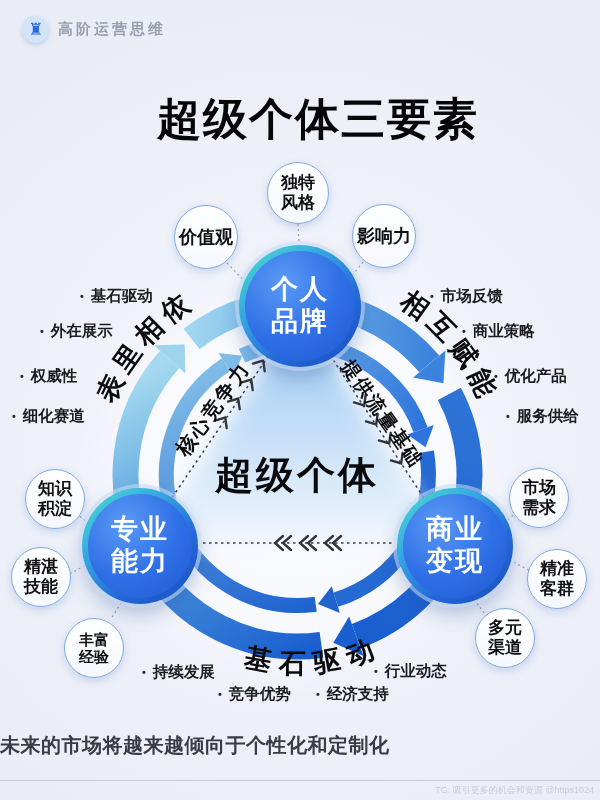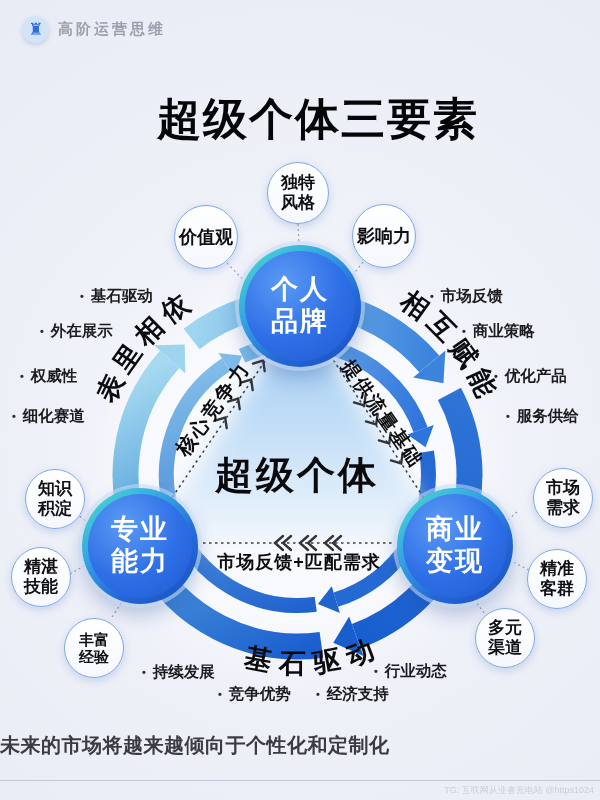--- a/index.html
+++ b/index.html
@@ -164,21 +164,20 @@
     <text font-size="27" font-weight="900" fill="#0b0b0e" letter-spacing="6" text-anchor="middle">
       <textPath href="#arcTR" startOffset="50%">相互赋能</textPath>
     </text>
     <text font-size="27" font-weight="900" fill="#0b0b0e" letter-spacing="9" text-anchor="middle">
       <textPath href="#arcB" startOffset="50%">基石驱动</textPath>
     </text>
   </svg>
 
   <div class="edge-label" style="left:213px;top:409px;transform:translate(-50%,-50%) rotate(-54deg);font-size:20px;letter-spacing:2px;">核心竞争力</div>
   <div class="edge-label" style="left:382px;top:414px;transform:translate(-50%,-50%) rotate(55deg);font-size:19px;letter-spacing:2px;">提供流量基础</div>
-  <div class="edge-label" style="left:299px;top:562px;transform:translate(-50%,-50%);font-size:18px;letter-spacing:1px;">市场反馈+匹配需求</div>
 
   <div class="center-label" style="left:297px;top:475px;transform:translate(-50%,-50%);">超级个体</div>
 
   <div class="node" style="left:239px;top:245px;width:122px;height:122px;">
     <div class="node-inner">个人
 品牌</div>
   </div>
   <div class="node" style="left:82px;top:488px;width:116px;height:116px;">
     <div class="node-inner">专业
 能力</div>
@@ -193,21 +192,21 @@
 风格</div>
   <div class="bubble" style="left:352px;top:204px;width:64px;height:64px;font-size:18px;">影响力</div>
 
   <div class="bubble" style="left:25px;top:469px;width:60px;height:60px;font-size:17px;">知识
 积淀</div>
   <div class="bubble" style="left:11px;top:547px;width:60px;height:60px;font-size:17px;">精湛
 技能</div>
   <div class="bubble" style="left:64px;top:618px;width:60px;height:60px;font-size:15px;">丰富
 经验</div>
 
-  <div class="bubble" style="left:533px;top:468px;width:60px;height:60px;font-size:17px;">市场
+  <div class="bubble" style="left:509px;top:468px;width:60px;height:60px;font-size:17px;">市场
 需求</div>
   <div class="bubble" style="left:527px;top:549px;width:60px;height:60px;font-size:17px;">精准
 客群</div>
   <div class="bubble" style="left:475px;top:608px;width:60px;height:60px;font-size:17px;text-align:center;">多元
 渠道</div>
 
   <div class="side-label" style="left:80px;top:286px;">
     <span class="dot">•</span>
     <span>基石驱动</span>
   </div>
@@ -253,15 +252,15 @@
     <span class="dot">•</span>
     <span>经济支持</span>
   </div>
   <div class="side-label" style="left:374px;top:661px;">
     <span class="dot">•</span>
     <span>行业动态</span>
   </div>
 
   <div class="footer-line" style="top:732px;">未来的市场将越来越倾向于个性化和定制化</div>
   <div class="footer-divider"></div>
-  <div class="watermark">TG: 互联网从业者充电站 @https1024</div>
+  <div class="watermark">TG: 吸引更多的机会和资源 @https1024</div>
 
 </div>
 
 </body></html>

